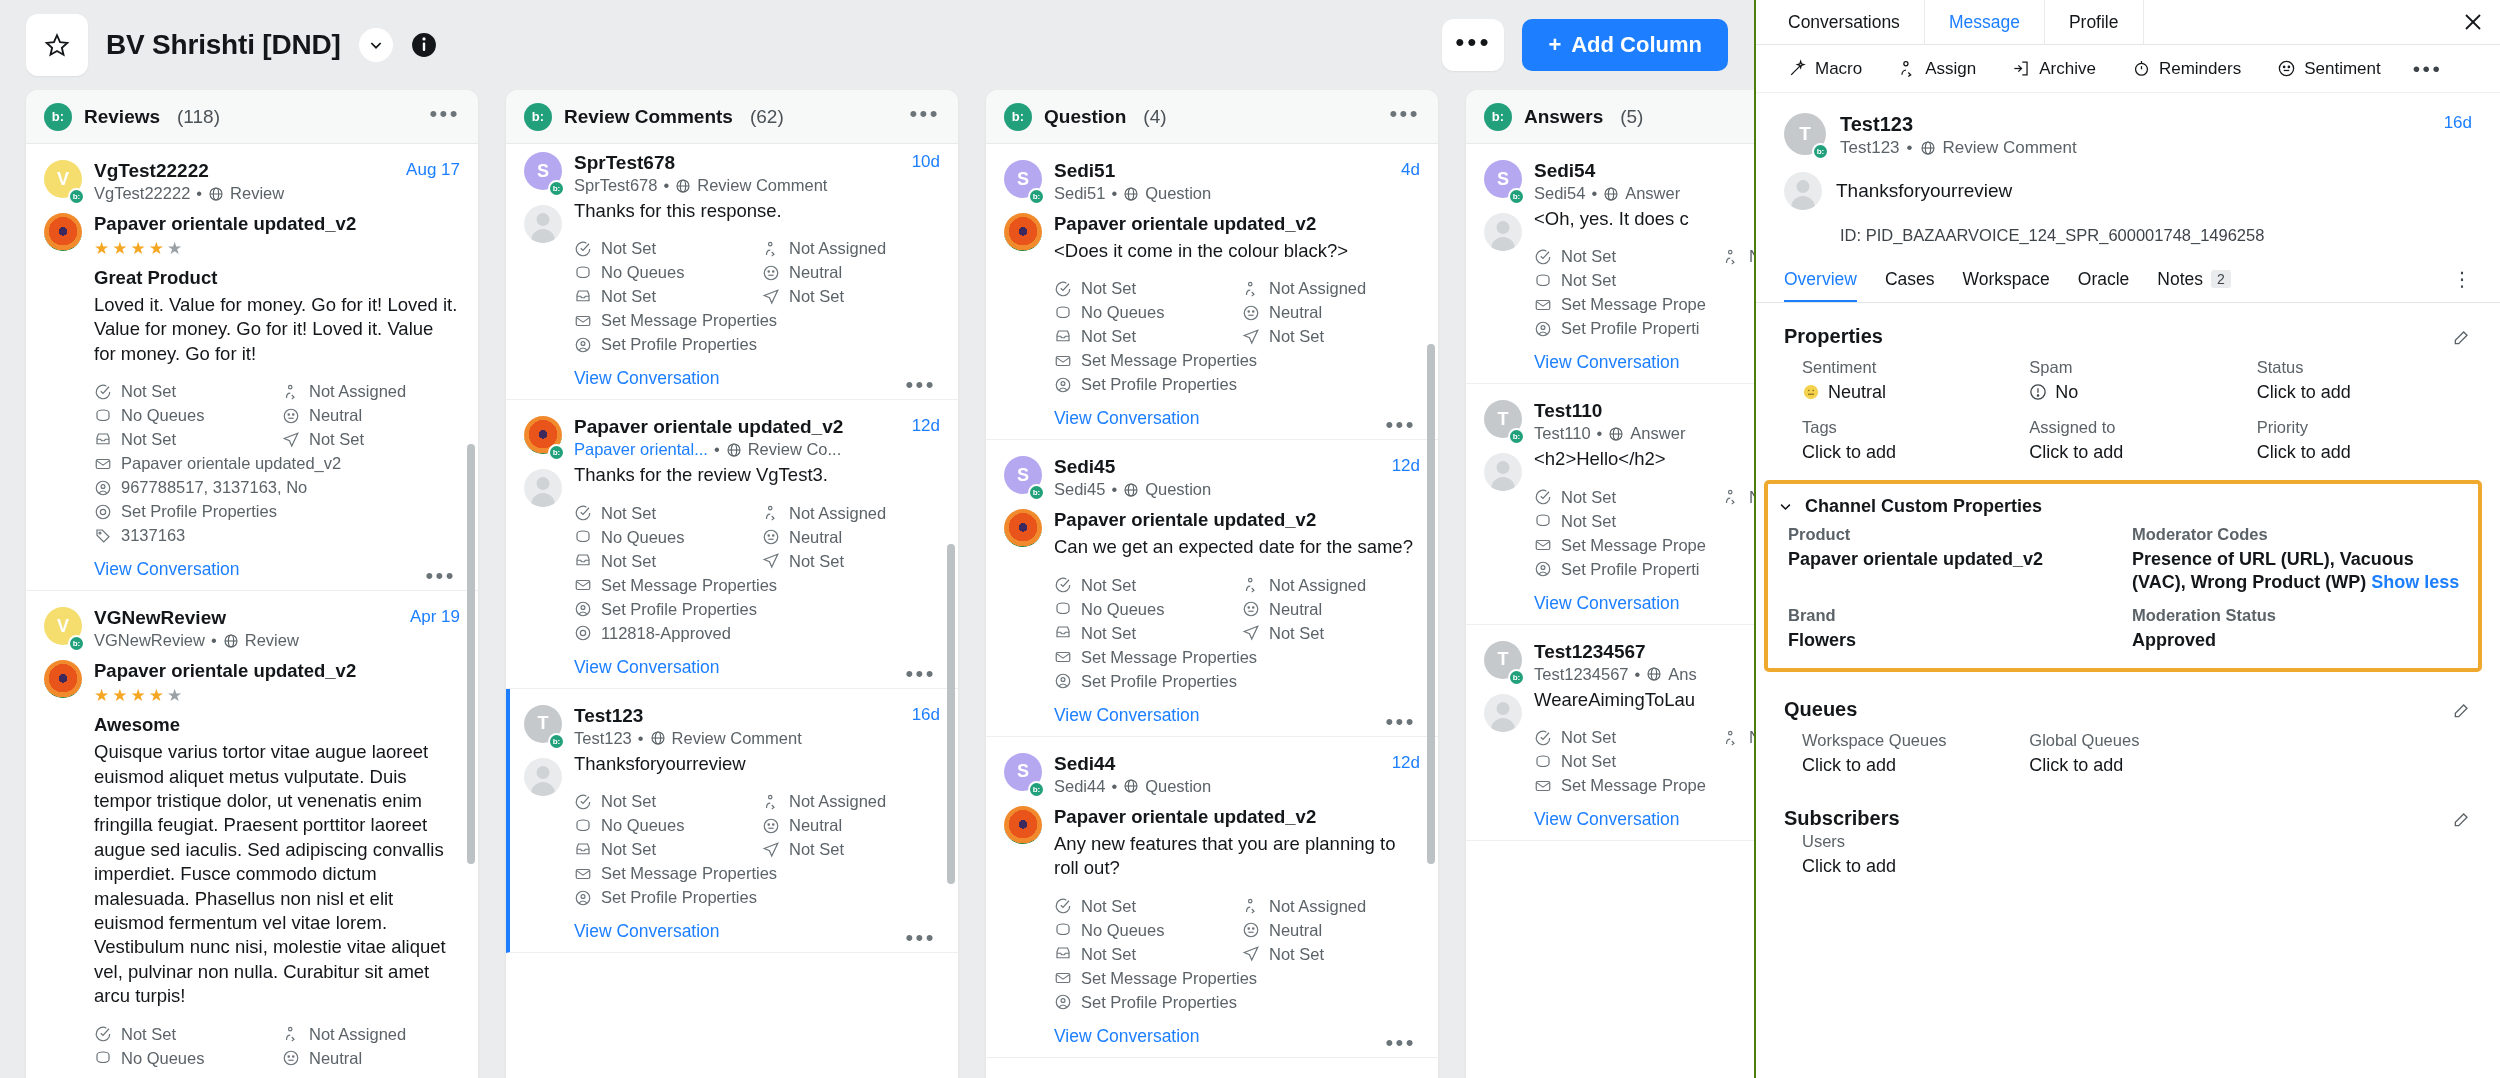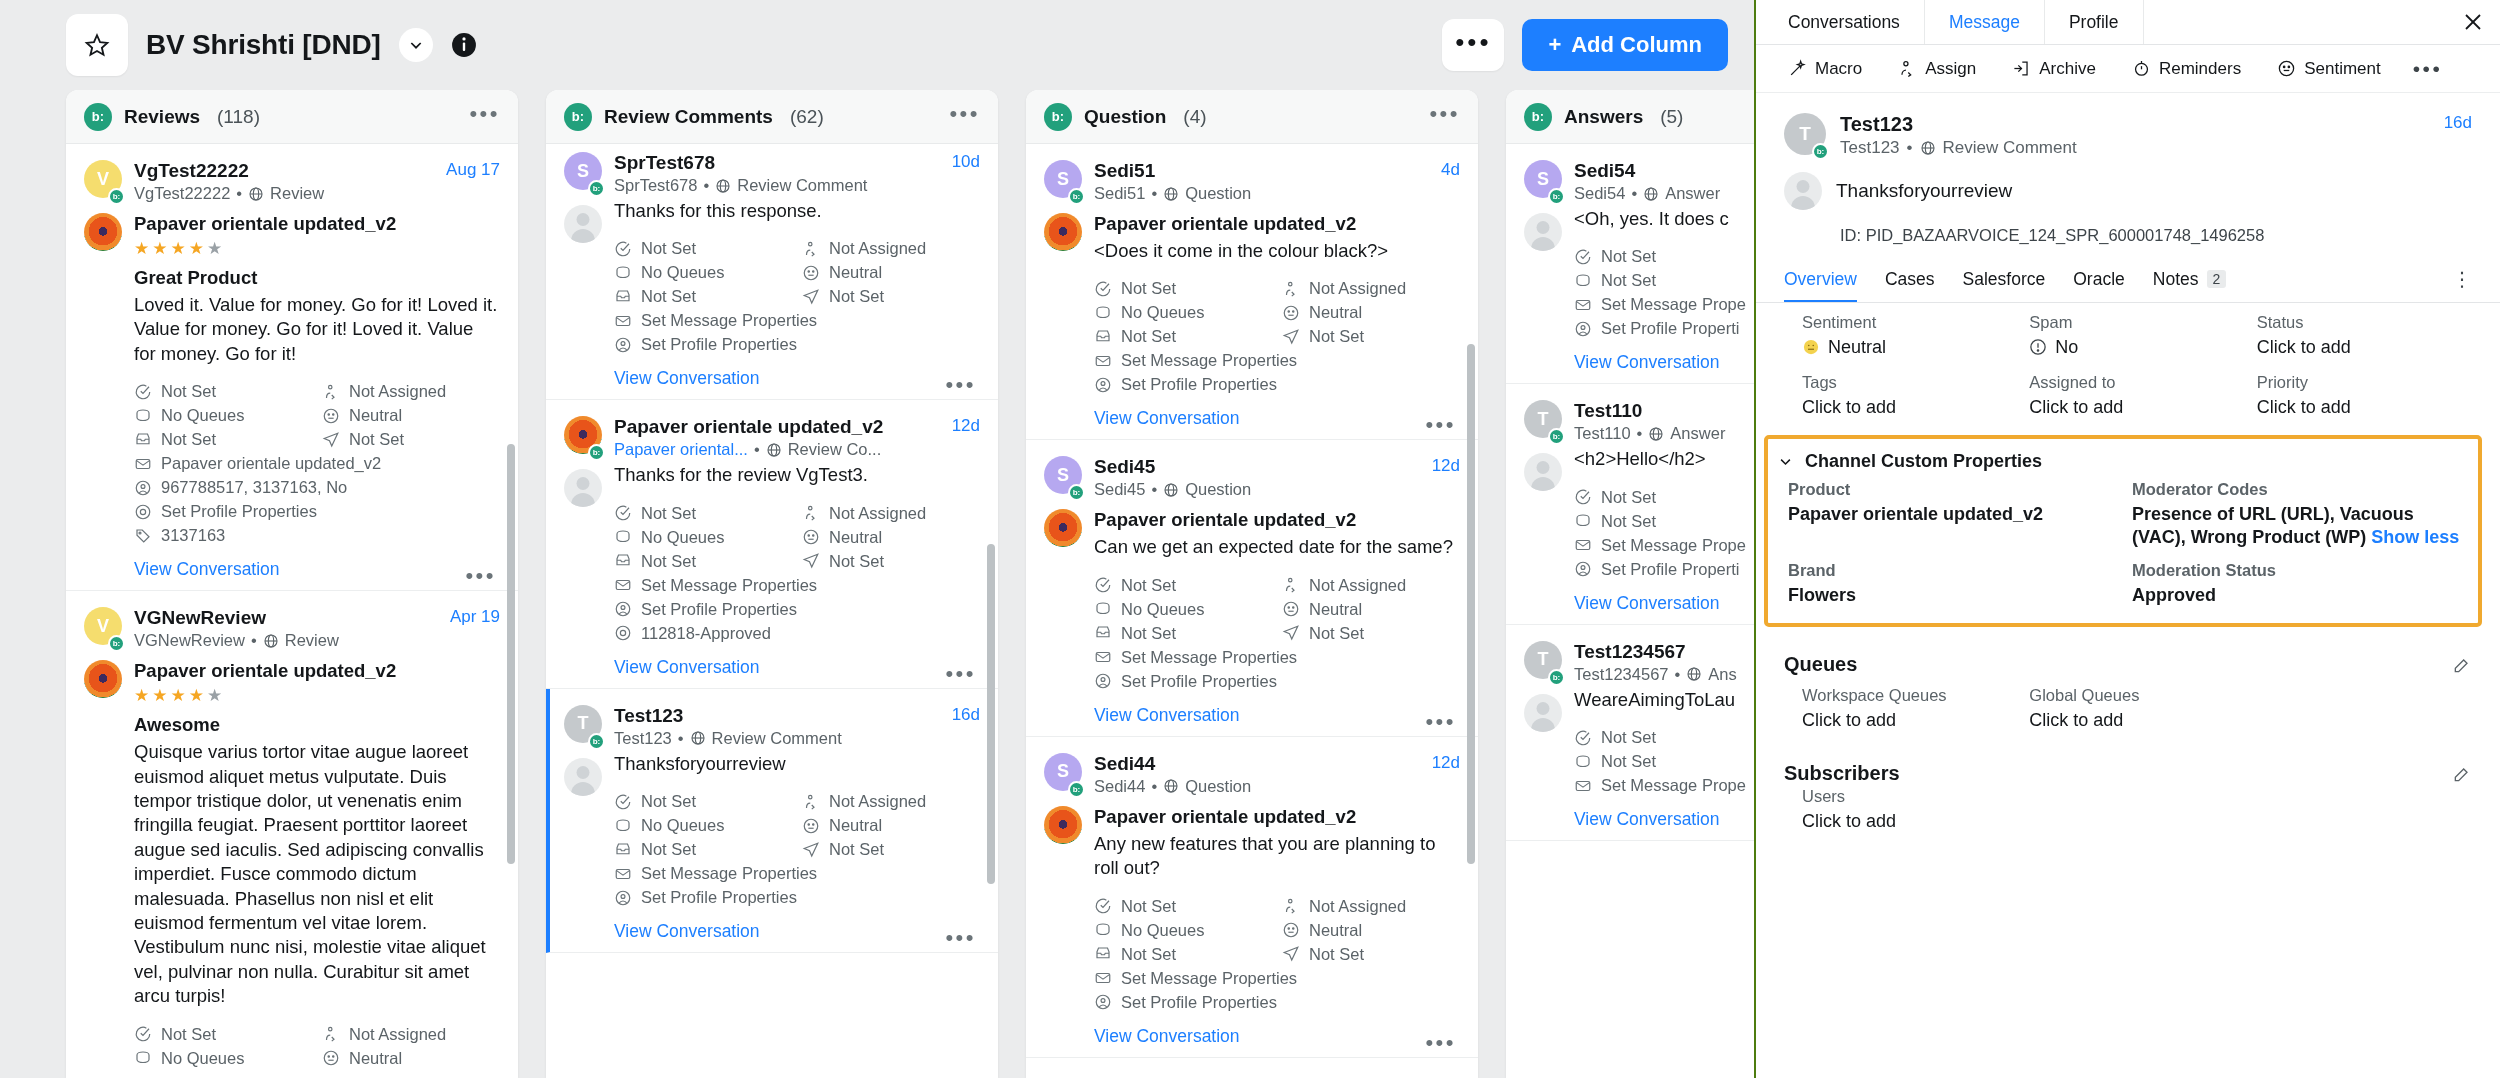--- a/index.html
+++ b/index.html
@@ -4,21 +4,21 @@
 <style>
   * { box-sizing: border-box; }
   html, body {
     margin: 0; padding: 0;
     width: 2500px; height: 1078px;
     overflow: hidden;
     font-family: "Liberation Sans", sans-serif;
     background: #ebeced;
     color: #14171a;
   }
-  .app { position: relative; width: 2500px; height: 1078px; display: flex; padding-left: 40px; }
+  .app { position: relative; width: 2500px; height: 1078px; display: flex; }
 
   
   .board-area {
     width: 1754px; height: 1078px;
     background: #ebeced;
     display: flex; flex-direction: column;
     position: relative;
     overflow: hidden;
   }
   .board-topbar {
@@ -1439,30 +1439,38 @@
         <div class="p-msg-body">
           <div class="ghost-av" style="margin-top:0;"></div>
           <div class="p-msg-text">Thanksforyourreview</div>
         </div>
         <div class="p-id">ID: PID_BAZAARVOICE_124_SPR_600001748_1496258</div>
       </div>
 
       <div class="p-subtabs">
         <div class="p-subtab active">Overview</div>
         <div class="p-subtab">Cases</div>
-        <div class="p-subtab">Salesforce</div>
+        <div class="p-subtab">Workspace</div>
         <div class="p-subtab">Oracle</div>
         <div class="p-subtab">
           <span>Notes</span>
           <span class="notes-badge">2</span>
         </div>
         <div class="p-subtab-dots">⋮</div>
       </div>
 
       <div class="sec">
+        <div class="sec-head">
+          <span class="sec-title">Properties</span>
+          <span class="pencil">
+            <svg width="20" height="20" viewBox="0 0 24 24" fill="none" stroke="#5b6368" stroke-width="1.6">
+              <path d="M4 20h4l10-10-4-4L4 16z"></path>
+            </svg>
+          </span>
+        </div>
 
 
         <div class="fields">
           <div>
             <div class="f-label">Sentiment</div>
             <div class="f-val">
               <svg width="18" height="18" viewBox="0 0 24 24" style="margin-top:2px;">
                 <circle cx="12" cy="12" r="9.5" fill="#f3d24e"></circle>
                 <line x1="8" y1="15" x2="16" y2="15" stroke="#8a6d12" stroke-width="1.6"></line>
                 <circle cx="9" cy="10" r="1.1" fill="#8a6d12"></circle>

